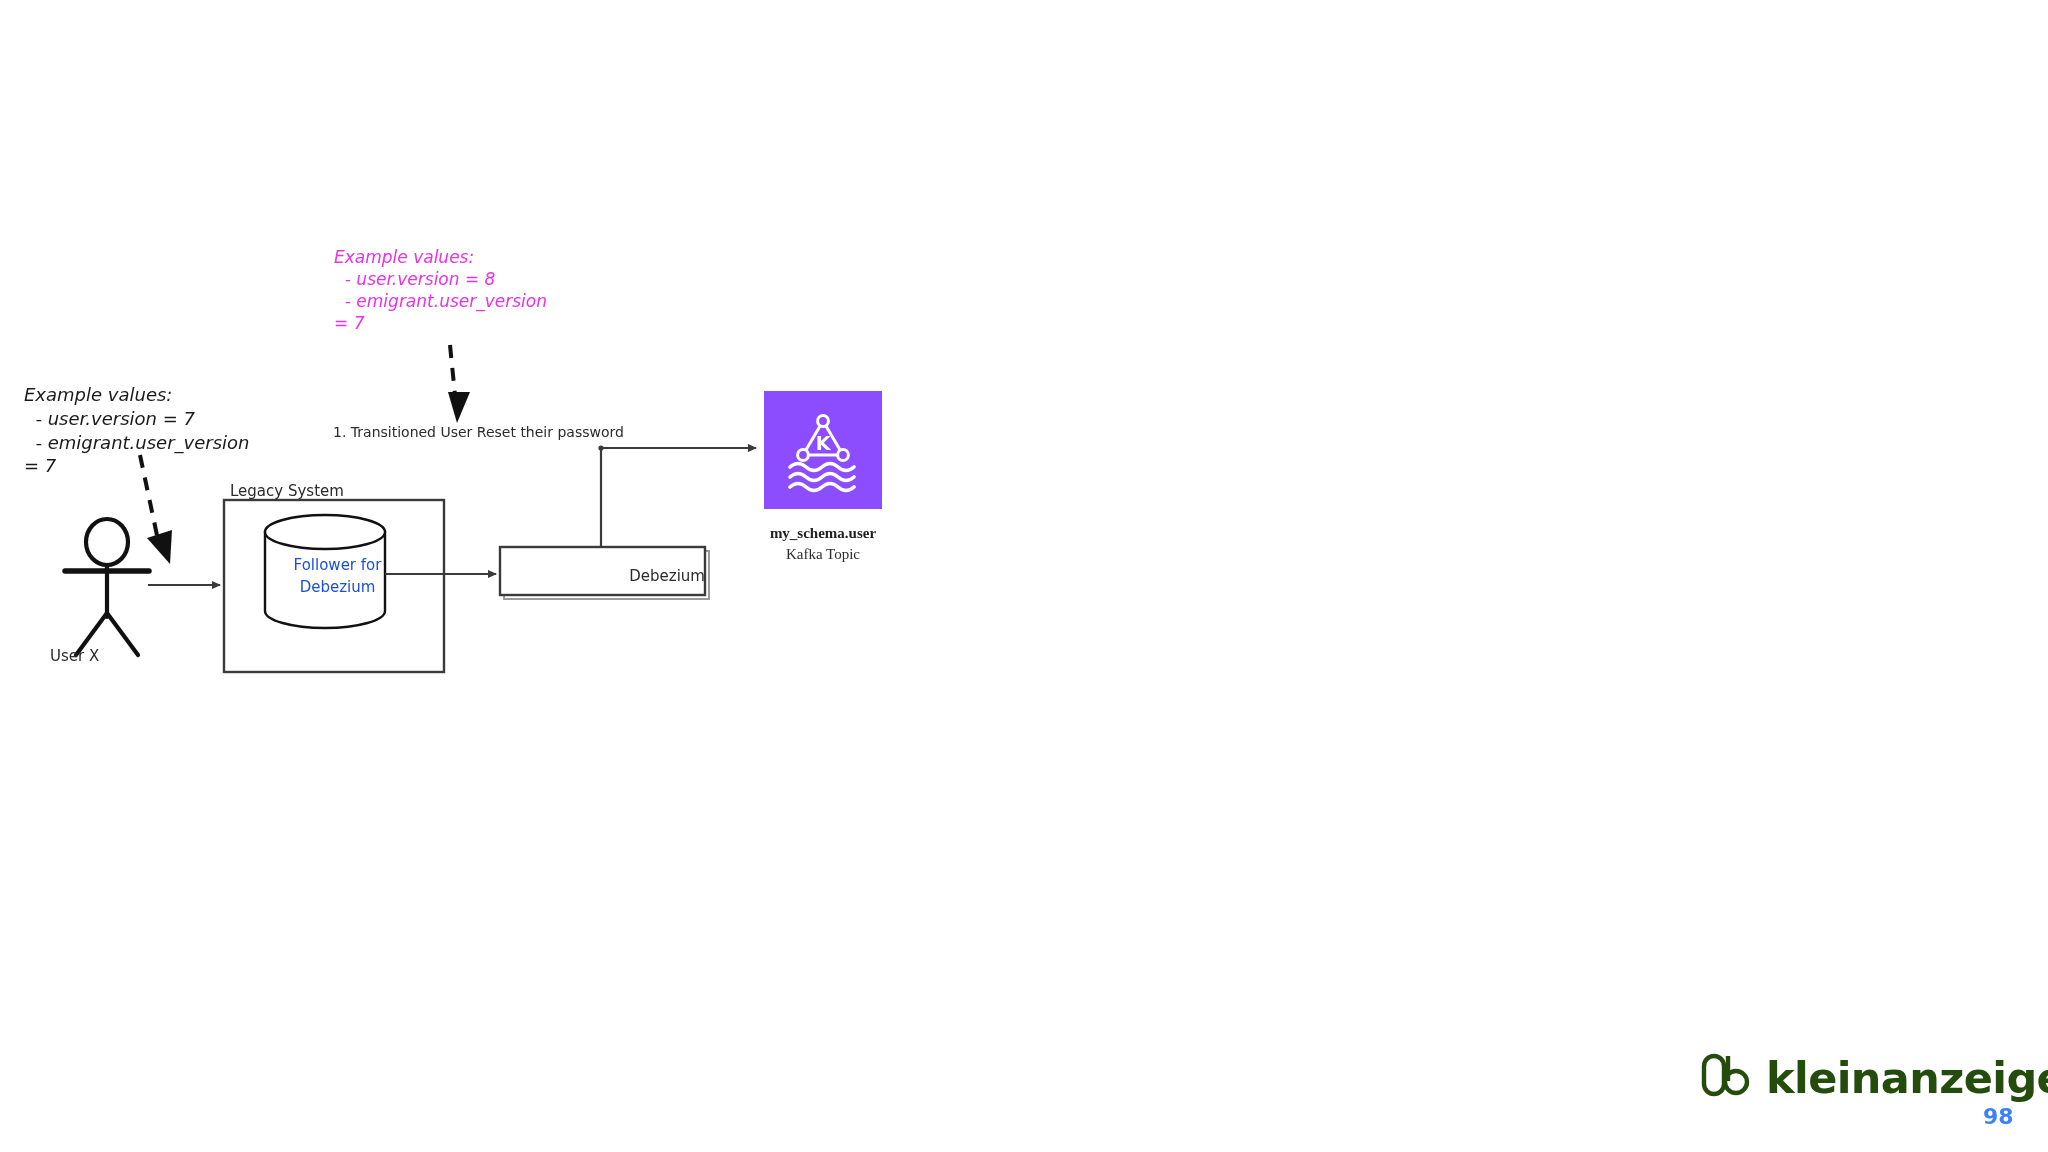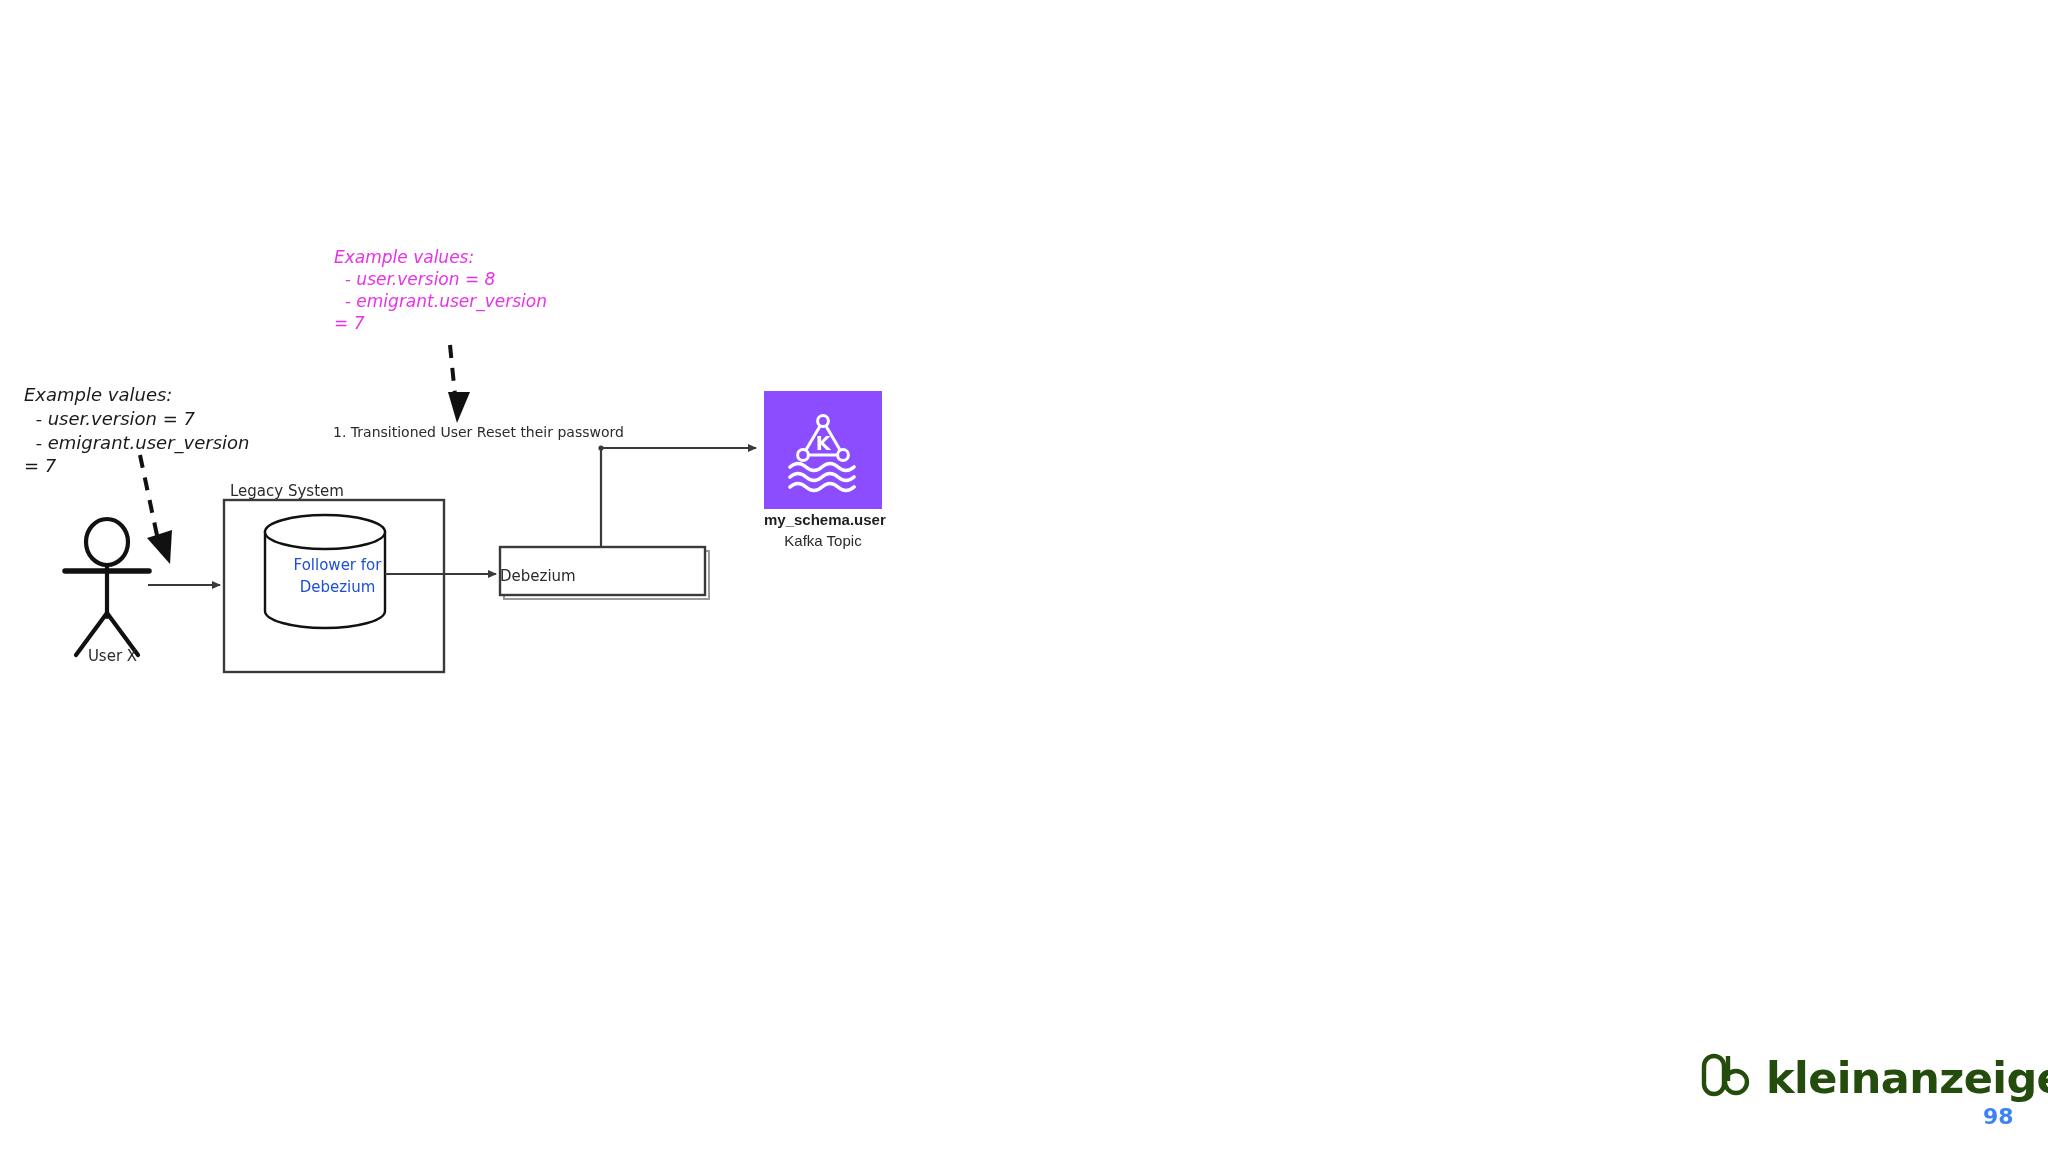--- a/index.html
+++ b/index.html
@@ -104,32 +104,31 @@
     line-height: 1.45;
     color: #1d4ed8;
     font-family: "DejaVu Sans", "Liberation Sans", sans-serif;
   }
 
   .debezium-label {
     position: absolute;
     left: 500px;
     top: 567px;
     width: 205px;
-    text-align: left;
+    text-align: right;
     font-size: 15px;
     color: #2b2b2b;
     font-family: "DejaVu Sans", "Liberation Sans", sans-serif;
   }
 
   .user-label {
     position: absolute;
     left: 50px;
     top: 647px;
     width: 125px;
-    text-align: center;
     font-size: 15px;
     color: #2b2b2b;
     font-family: "DejaVu Sans", "Liberation Sans", sans-serif;
   }
 
   
   .kafka-node {
     position: absolute;
     left: 764px;
     top: 391px;
@@ -137,26 +136,26 @@
   }
   .kafka-square {
     width: 118px;
     height: 118px;
     background: #8b4dff;
     display: flex;
     align-items: center;
     justify-content: center;
   }
   .kafka-caption {
-    margin-top: 0;
+    margin-top: 14px;
     text-align: center;
     font-size: 15px;
     line-height: 1.42;
     color: #2b2b2b;
-    font-family: Liberation Sans, sans-serif;
+    font-family: Liberation Serif, serif;
   }
   .kafka-caption .topic-name { font-weight: 600; color: #1f1f1f; }
 
   
   .footer-logo {
     position: absolute;
     left: 1700px;
     top: 1045px;
     display: flex;
     align-items: center;

